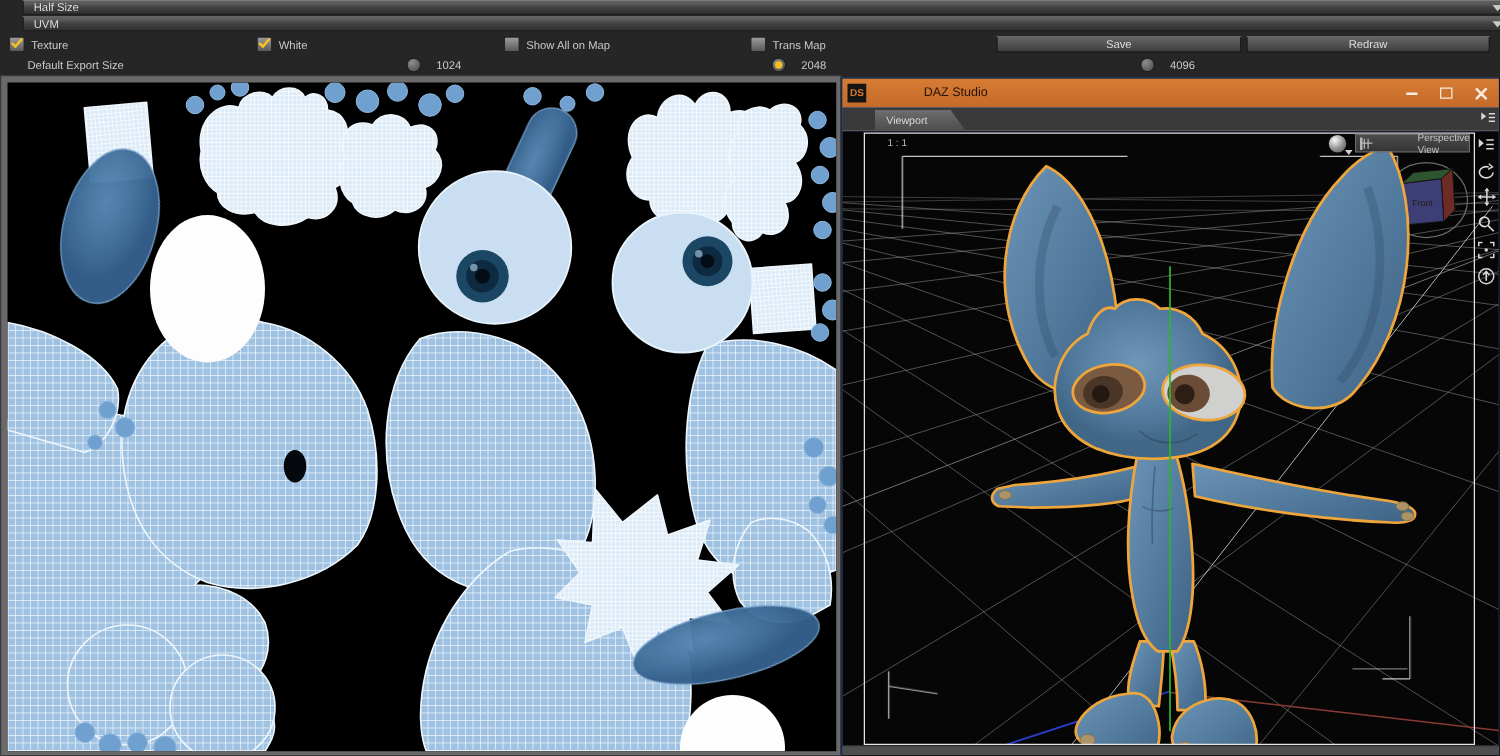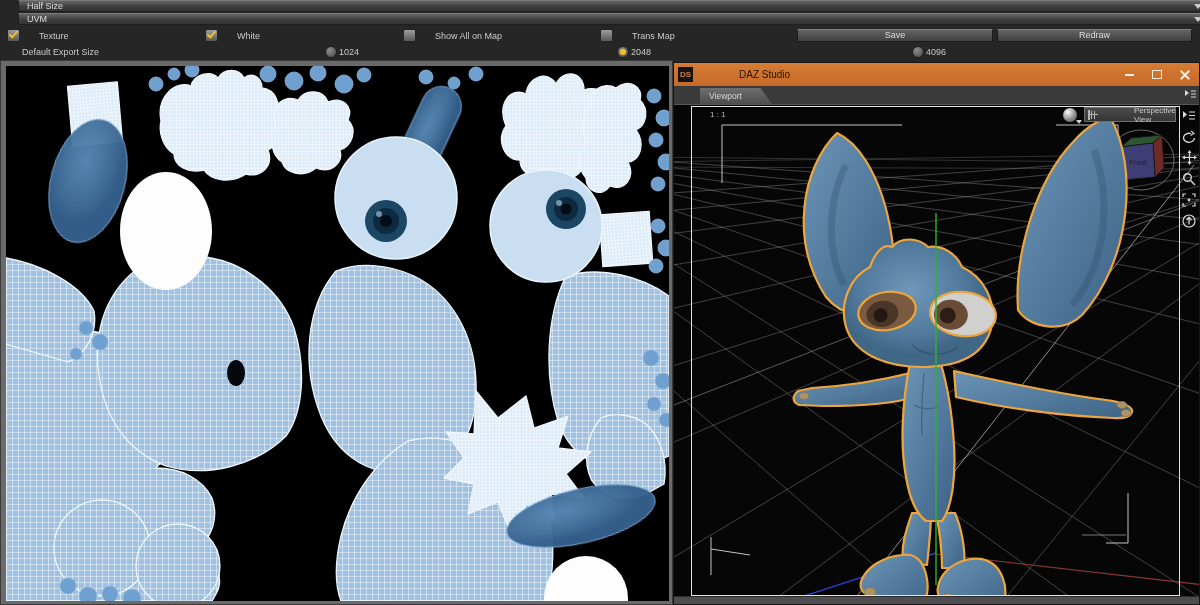--- a/index.html
+++ b/index.html
@@ -5,25 +5,25 @@
   html,body{margin:0;padding:0;background:#262626;font-family:"Liberation Sans",sans-serif;}
   .stage{position:relative;width:1200px;height:605px;background:#262626;overflow:hidden;}
   
   .bar-row{position:absolute;left:18px;width:1193px;height:12px;background:linear-gradient(#666,#3e3e3e 55%,#333);
            border:1px solid #1f1f1f;border-top-color:#7a7a7a;box-sizing:border-box;color:#ddd;font-size:9px;
            line-height:10px;padding-left:8px;cursor:pointer;}
   .bar-row .dd{position:absolute;right:8px;top:3px;width:0;height:0;border-left:4px solid transparent;
            border-right:4px solid transparent;border-top:5px solid #c9c9c9;}
   .ctl-row{position:absolute;left:0;top:27px;width:1200px;height:18px;}
   .exp-row{position:absolute;left:0;top:45px;width:1200px;height:15px;margin-left:17px;}
-  .cb-item{position:absolute;display:flex;align-items:center;gap:19px;color:#c9c9c9;font-size:9px;top:2px;}
+  .cb-item{position:absolute;display:flex;align-items:center;gap:5px;color:#c9c9c9;font-size:9px;top:2px;}
   .cb{width:11px;height:11px;background:linear-gradient(#9d9d9d,#585858);border:1px solid #242424;border-radius:2px;position:relative;cursor:pointer;}
   .cb.on::after{content:"";position:absolute;left:1px;top:1px;width:7px;height:3px;border-left:2px solid #f5c022;
            border-bottom:2px solid #f5c022;transform:rotate(-48deg);}
-  .rd-item{position:absolute;display:flex;align-items:center;gap:2px;color:#c9c9c9;font-size:9px;top:1px;}
+  .rd-item{position:absolute;display:flex;align-items:center;gap:12px;color:#c9c9c9;font-size:9px;top:1px;}
   .rd{width:10px;height:10px;border-radius:50%;background:radial-gradient(circle at 35% 30%,#8d8d8d,#454545);
            border:1px solid #202020;position:relative;cursor:pointer;}
   .rd.on::after{content:"";position:absolute;left:2px;top:2px;width:6px;height:6px;border-radius:50%;background:#f5c022;}
   .tb-btn{position:absolute;top:2px;height:13px;background:linear-gradient(#636363,#404040);border:1px solid #1c1c1c;
            border-top-color:#808080;box-sizing:border-box;color:#ddd;font-size:9px;text-align:center;line-height:11px;cursor:pointer;}
   .exp-label{position:absolute;left:5px;top:2px;color:#c9c9c9;font-size:9px;}
   
   .uv-panel{position:absolute;left:0;top:60px;width:673px;height:545px;background:#6a6a6a;box-sizing:border-box;border:1px solid #3a3a3a;}
   .uv-canvas{position:absolute;left:5px;top:5px;width:663px;height:535px;background:#000;overflow:hidden;}
   

